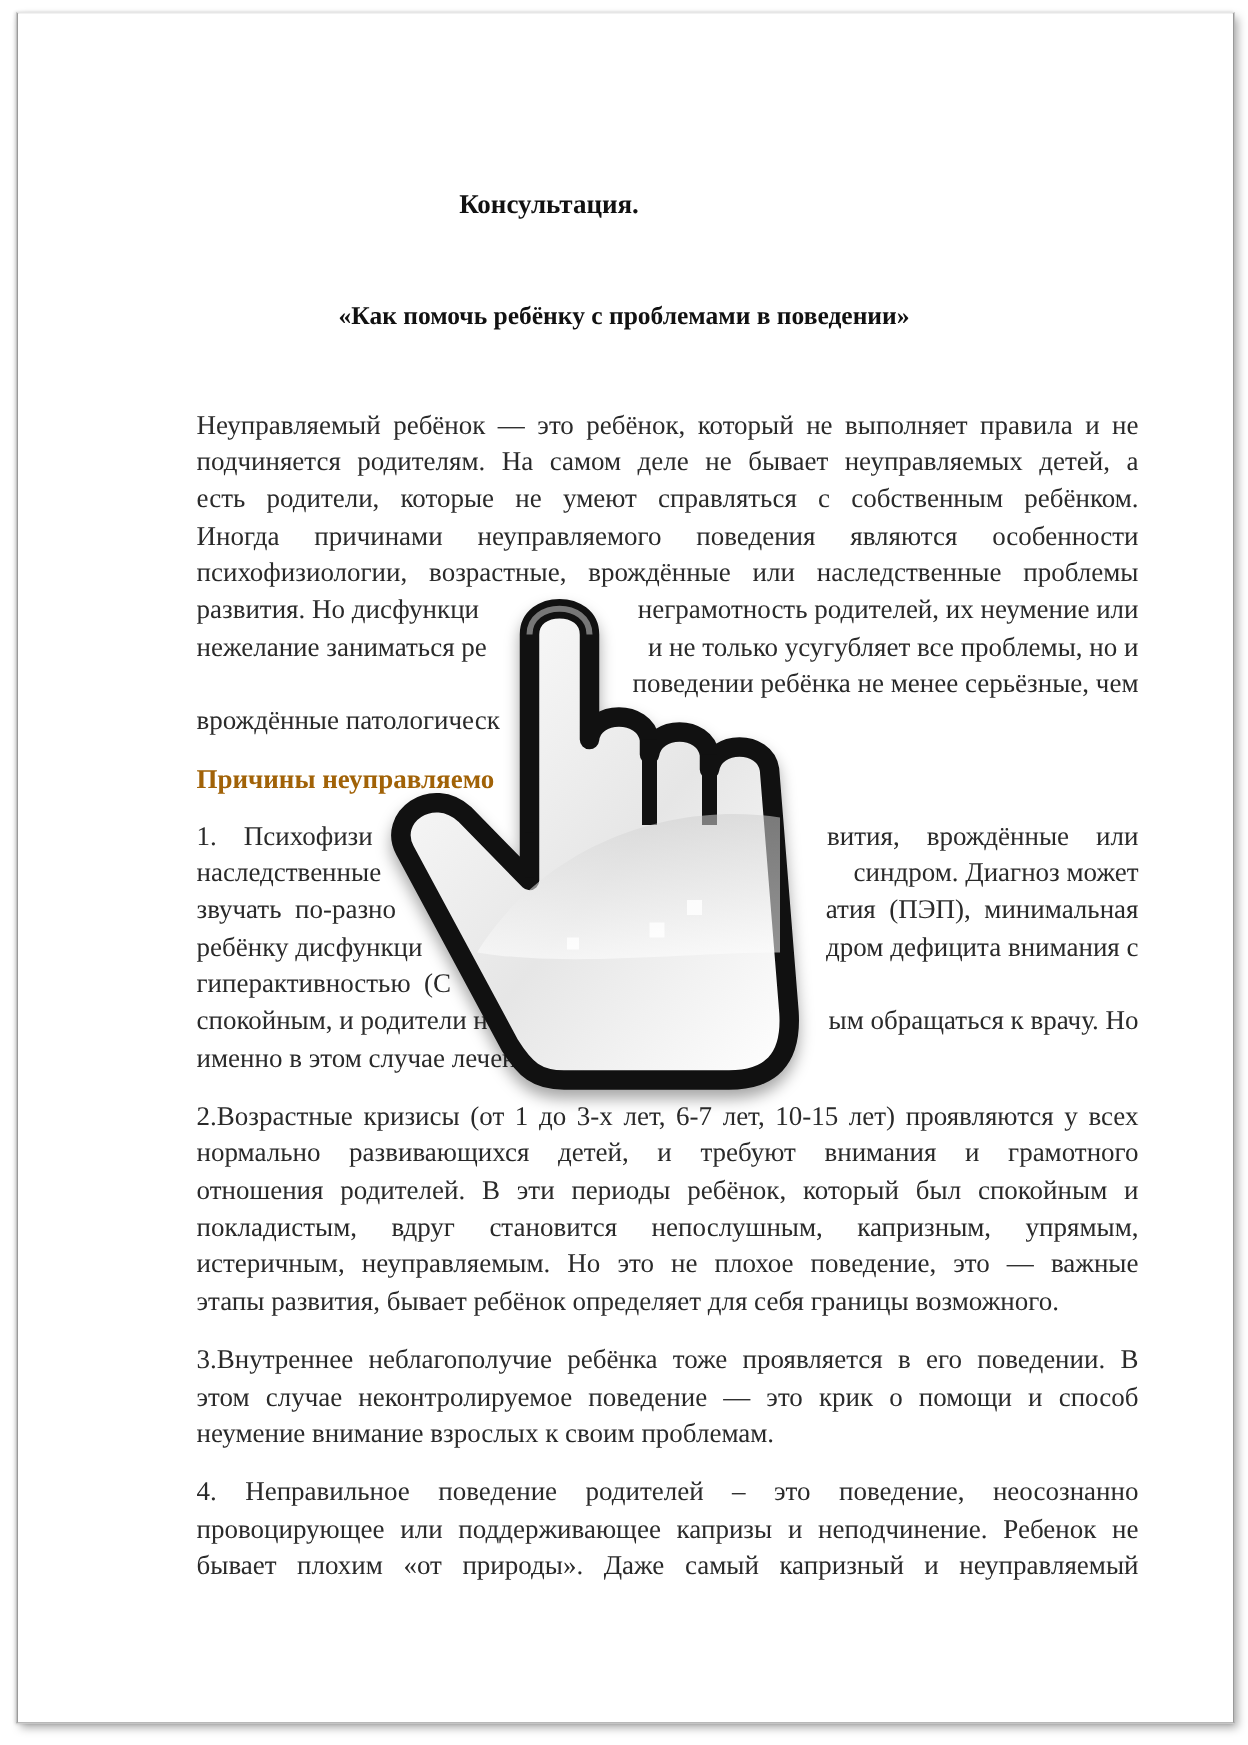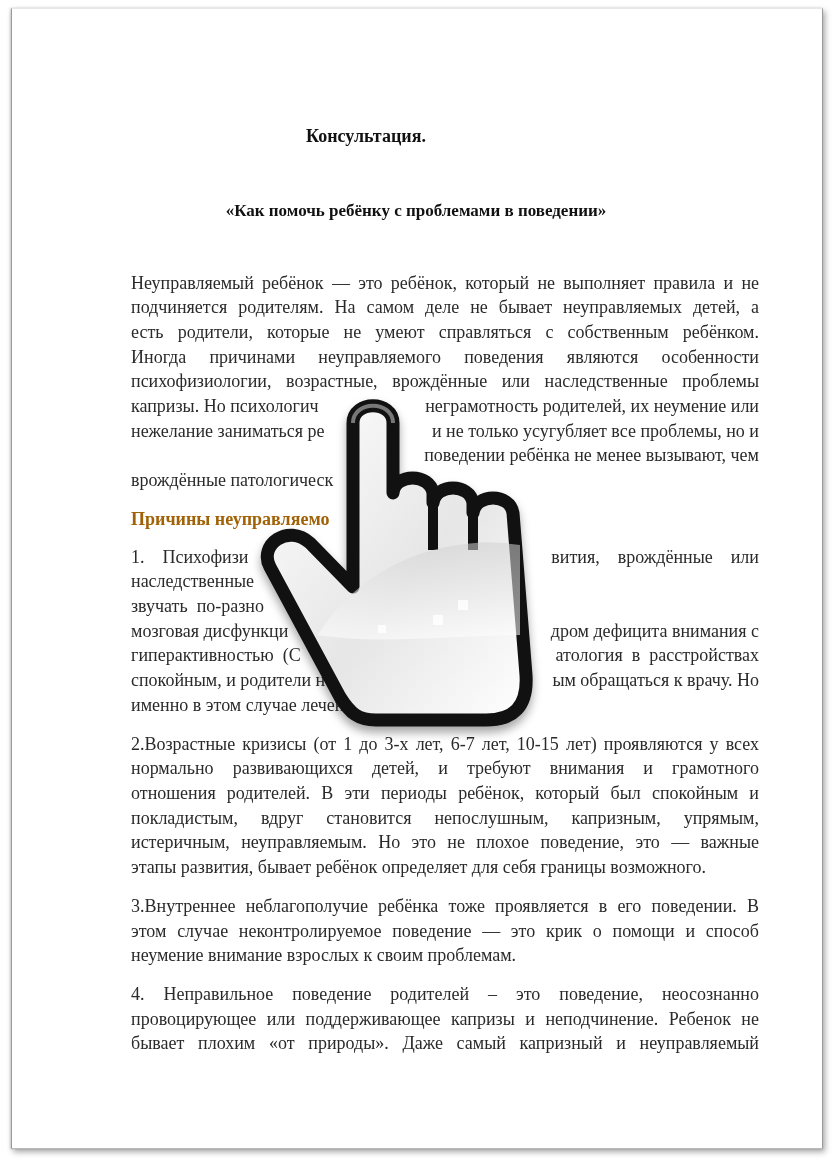--- a/index.html
+++ b/index.html
@@ -43,53 +43,54 @@
 
 <div class="title">Консультация.</div>
 <div class="subtitle">«Как помочь ребёнку с проблемами в поведении»</div>
 
 <div class="line j" style="top:272px">Неуправляемый ребёнок — это ребёнок, который не выполняет правила и не</div>
 <div class="line j" style="top:296px">подчиняется родителям. На самом деле не бывает неуправляемых детей, а</div>
 <div class="line j" style="top:321px">есть родители, которые не умеют справляться с собственным ребёнком.</div>
 <div class="line j" style="top:346px">Иногда причинами неуправляемого поведения являются особенности</div>
 <div class="line j" style="top:370px">психофизиологии, возрастные, врождённые или наследственные проблемы</div>
 <div class="line" style="top:395px">
-  <span class="seg-l">капризы. Но психологич</span>
+  <span class="seg-l">развития. Но дисфункци</span>
   <span class="seg-r">неграмотность родителей, их неумение или</span>
 </div>
 <div class="line" style="top:420px">
   <span class="seg-l">нежелание заниматься ре</span>
   <span class="seg-r">и не только усугубляет все проблемы, но и</span>
 </div>
 <div class="line" style="top:444px">
-  <span class="seg-r">поведении ребёнка не менее вызывают, чем</span>
+  <span class="seg-r">поведении ребёнка не менее серьёзные, чем</span>
 </div>
 <div class="line" style="top:469px">
   <span class="seg-l">врождённые патологическ</span>
 </div>
 
 <div class="line heading" style="top:508px">Причины неуправляемо</div>
 
 <div class="line" style="top:546px">
   <span class="seg-l" style="white-space:pre">1.    Психофизи</span>
   <span class="seg-r" style="white-space:pre">вития,    врождённые    или</span>
 </div>
 <div class="line" style="top:570px">
   <span class="seg-l">наследственные</span>
+  <span class="seg-r">синдром. Диагноз может</span>
 </div>
 <div class="line" style="top:595px">
   <span class="seg-l" style="white-space:pre">звучать  по-разно</span>
+  <span class="seg-r" style="white-space:pre">атия  (ПЭП),  минимальная</span>
 </div>
 <div class="line" style="top:620px">
-  <span class="seg-l">мозговая дисфункци</span>
+  <span class="seg-l">ребёнку дисфункци</span>
   <span class="seg-r">дром дефицита внимания с</span>
 </div>
 <div class="line" style="top:644px">
   <span class="seg-l" style="white-space:pre">гиперактивностью  (С</span>
-  <span class="seg-r" style="white-space:pre">атология  в  расстройствах</span>
 </div>
 <div class="line" style="top:669px">
   <span class="seg-l">спокойным, и родители н</span>
   <span class="seg-r">ым обращаться к врачу. Но</span>
 </div>
 <div class="line" style="top:694px">
   <span class="seg-l">именно в этом случае лечен</span>
 </div>
 
 <div class="line j" style="top:733px">2.Возрастные кризисы (от 1 до 3-х лет, 6-7 лет, 10-15 лет) проявляются у всех</div>

